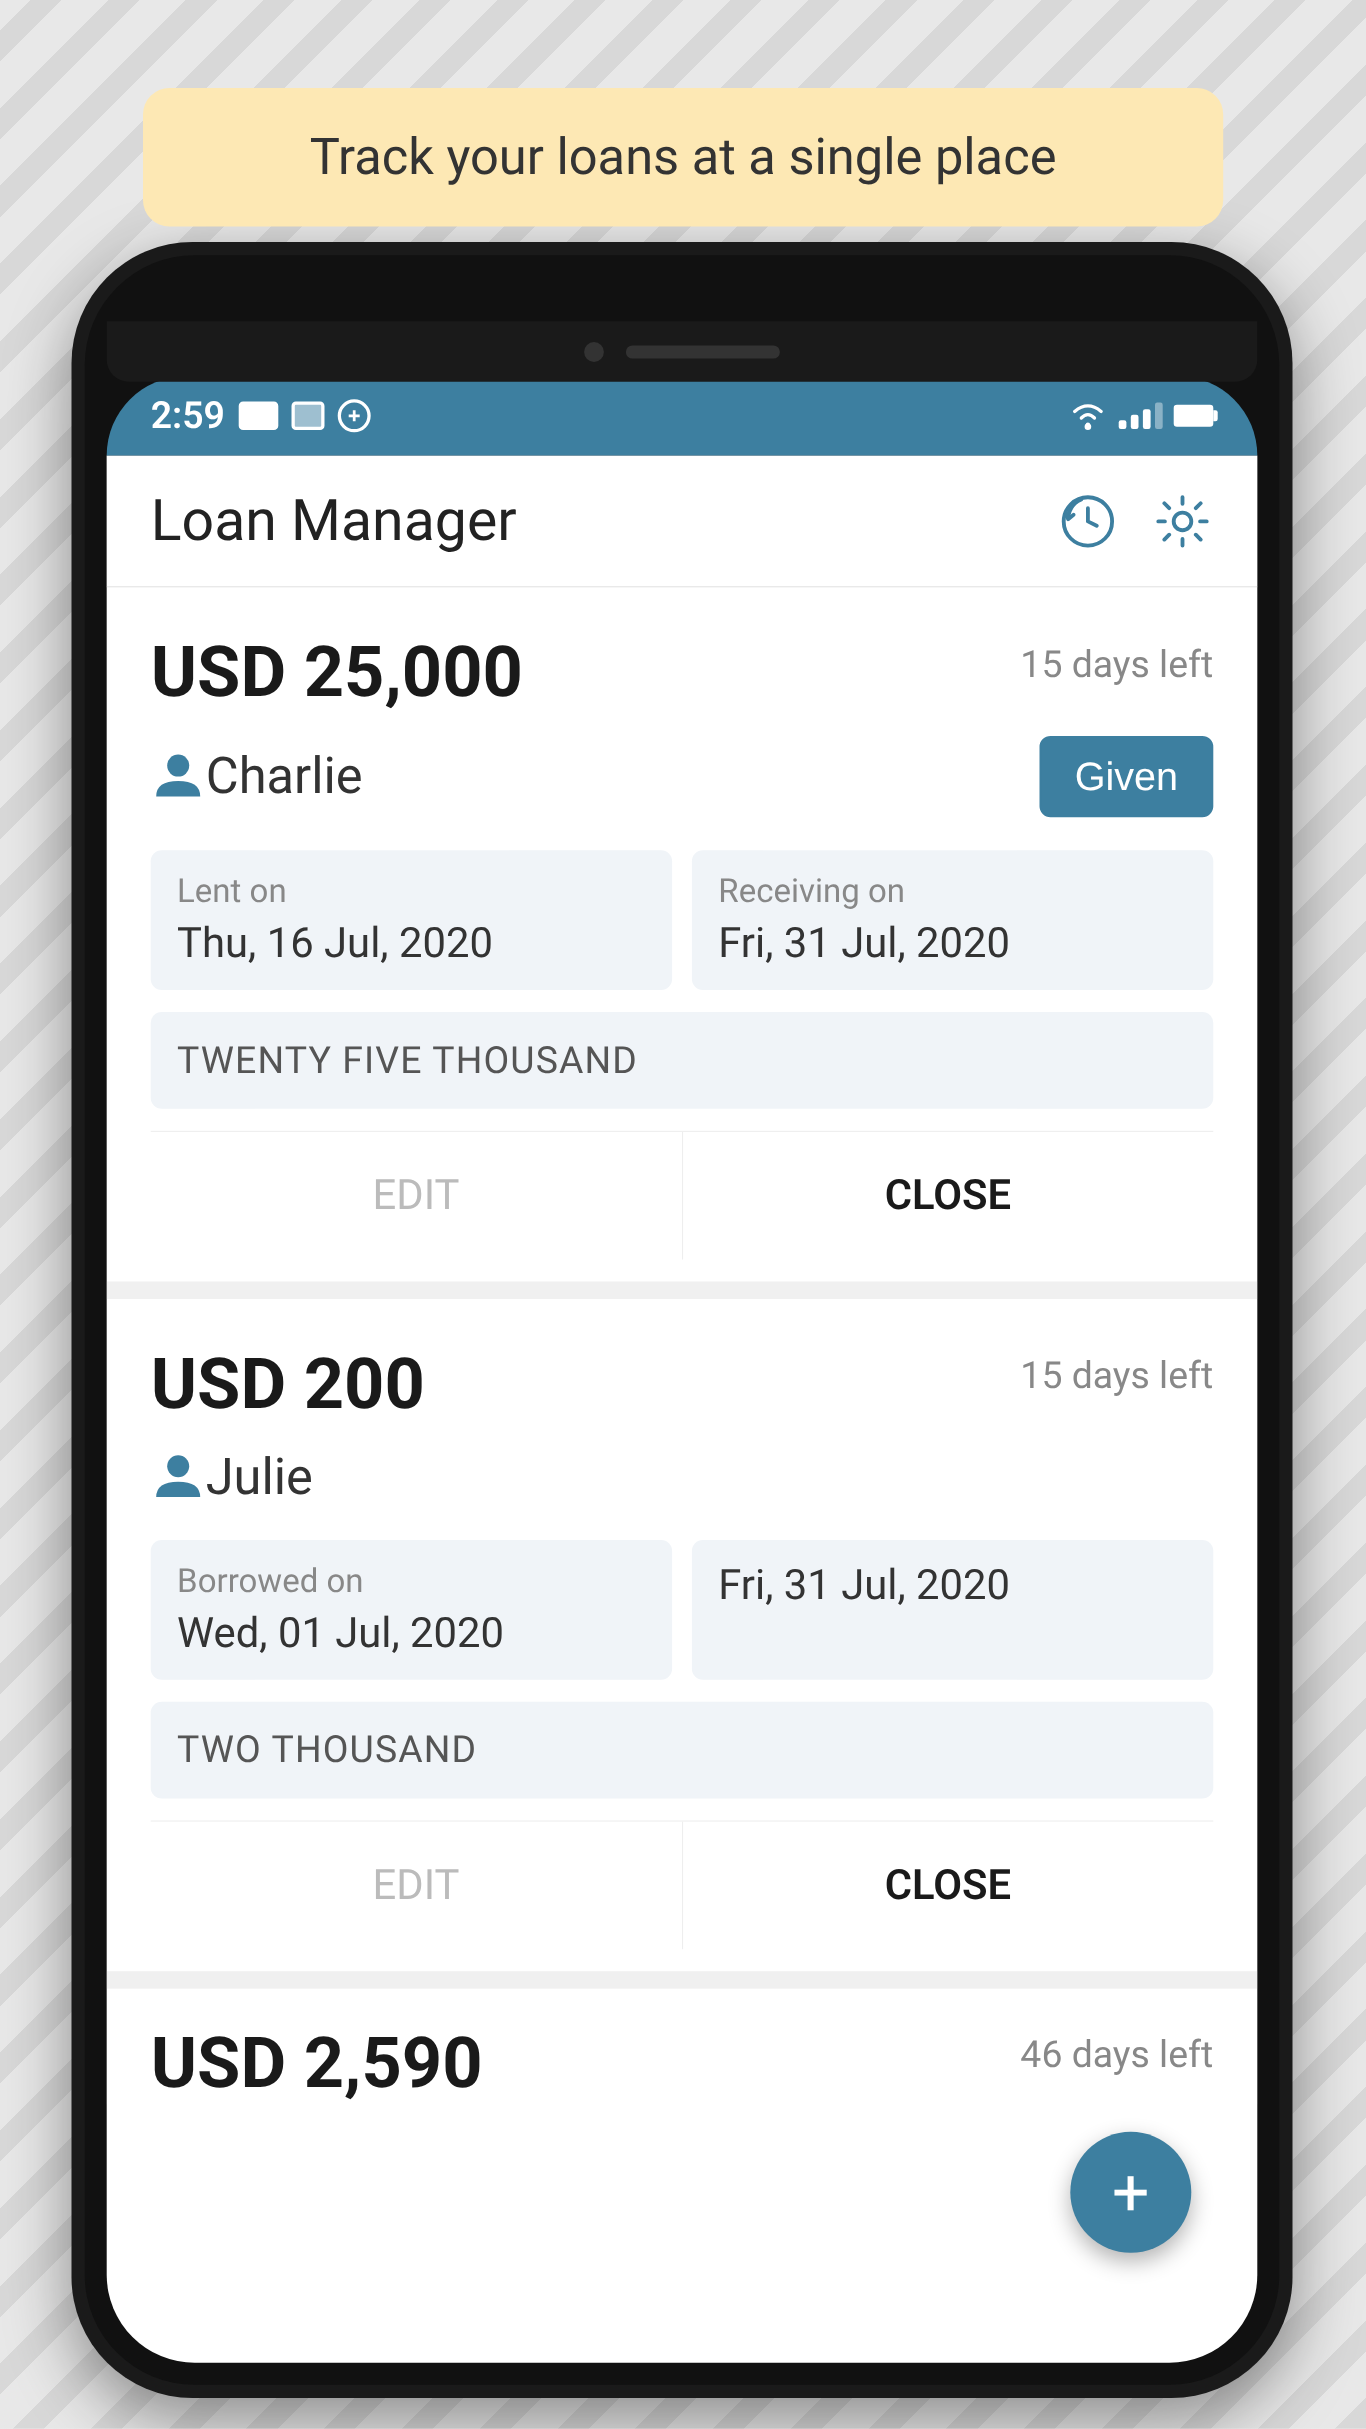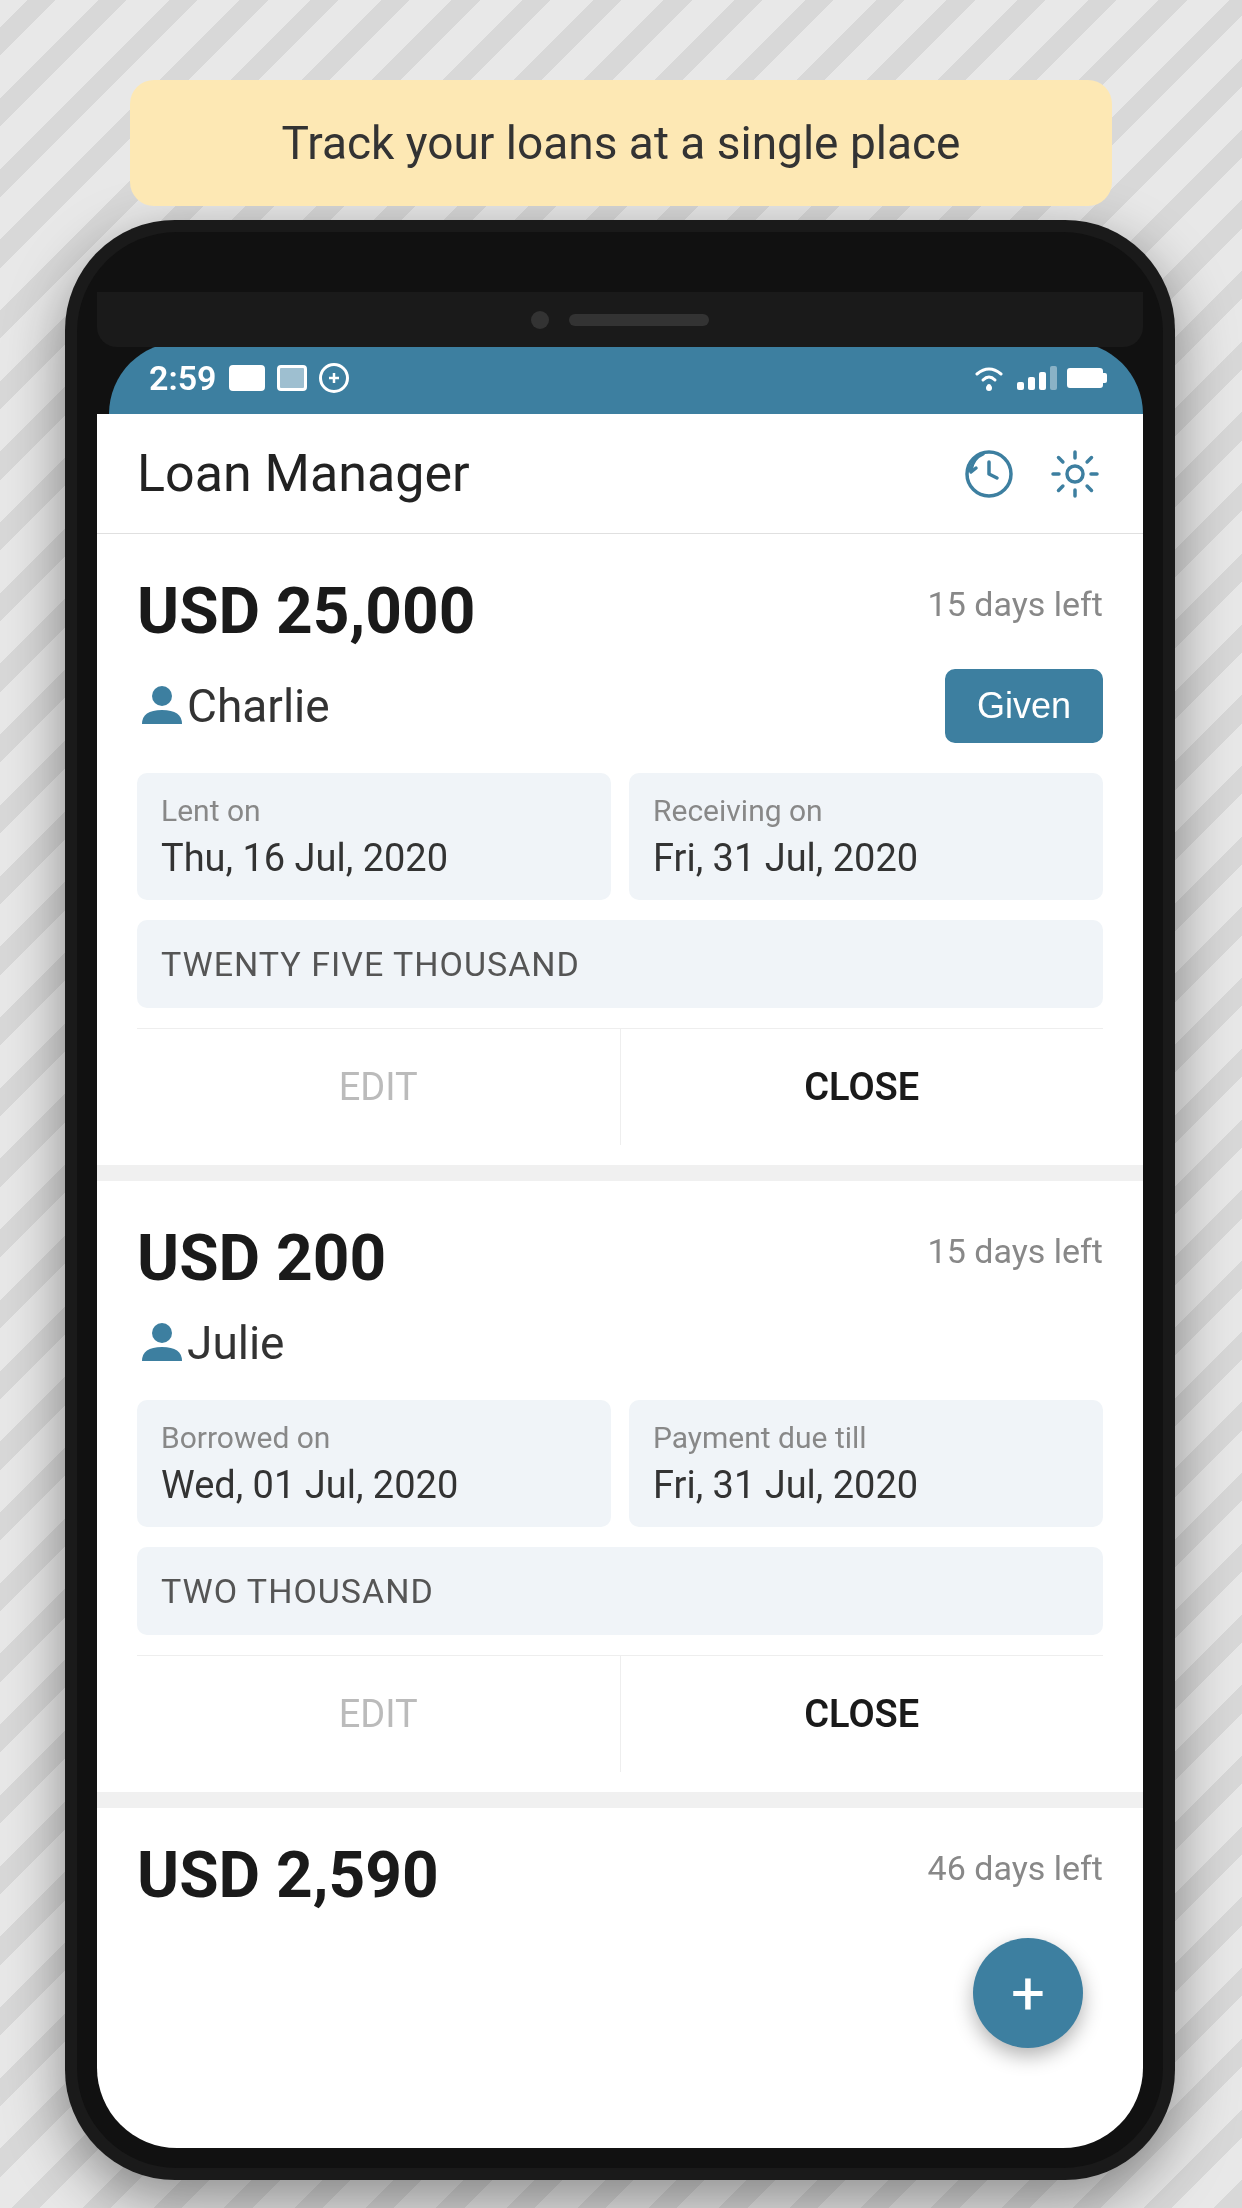--- a/index.html
+++ b/index.html
@@ -97,21 +97,21 @@
       width: 140px;
       height: 12px;
       background: #333;
       border-radius: 6px;
     }
 
     
     .status-bar {
       position: absolute;
       top: 110px;
-      left: 32px;
+      left: 20px;
       right: 20px;
       height: 72px;
       background: #3d7fa0;
       display: flex;
       align-items: center;
       justify-content: space-between;
       padding: 0 40px;
       z-index: 15;
       border-radius: 80px 80px 0 0;
     }
@@ -535,21 +535,20 @@
               </div>
               <span class="person-name">Julie</span>
             </div>
           </div>
           <div class="loan-dates-row">
             <div class="date-box">
               <div class="date-label">Borrowed on</div>
               <div class="date-value">Wed, 01 Jul, 2020</div>
             </div>
             <div class="date-box">
-              <div class="date-label">Payment due till</div>
               <div class="date-value">Fri, 31 Jul, 2020</div>
             </div>
           </div>
           <div class="loan-description">TWO THOUSAND</div>
           <div class="loan-actions">
             <div class="action-btn action-edit">EDIT</div>
             <div class="action-divider"></div>
             <div class="action-btn action-close">CLOSE</div>
           </div>
         </div>

